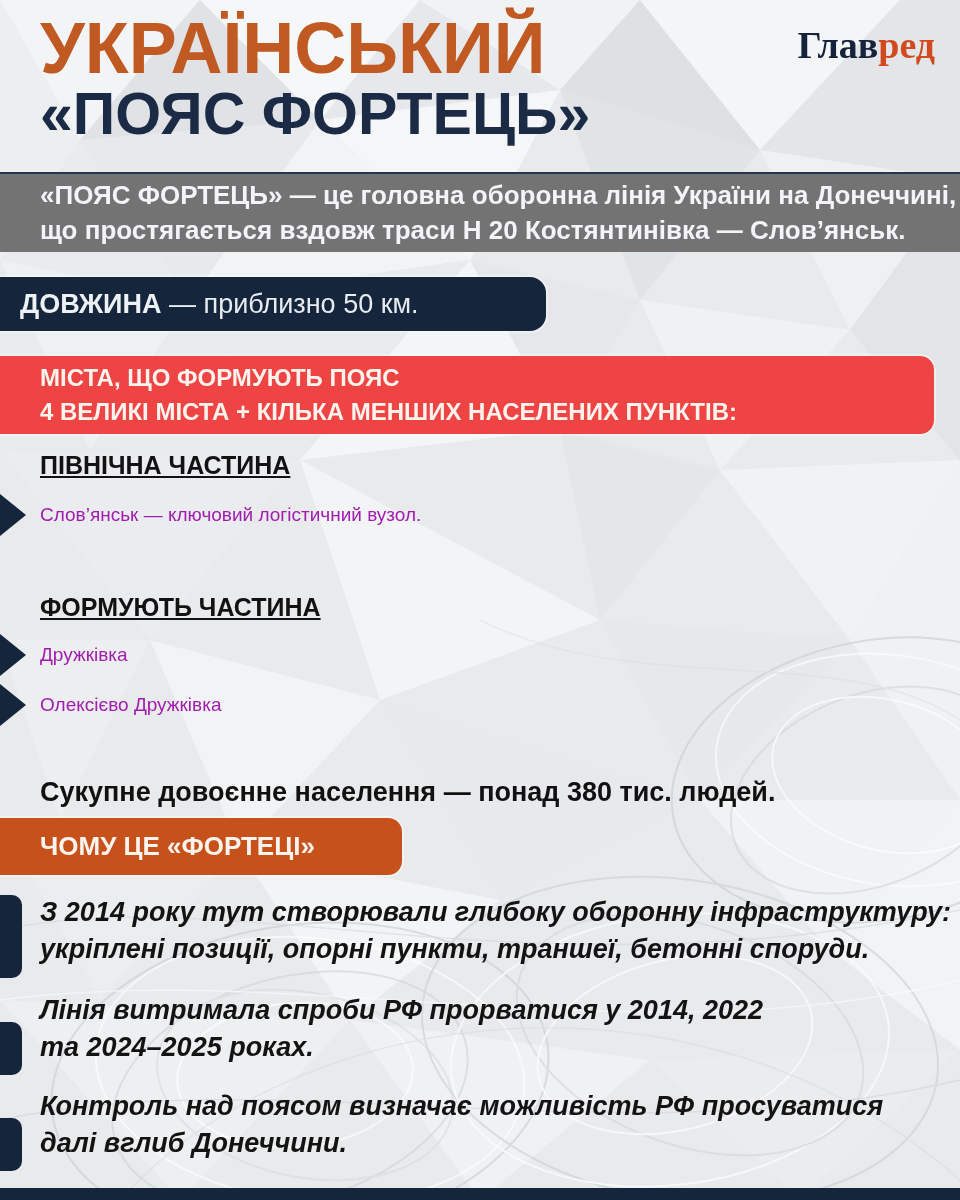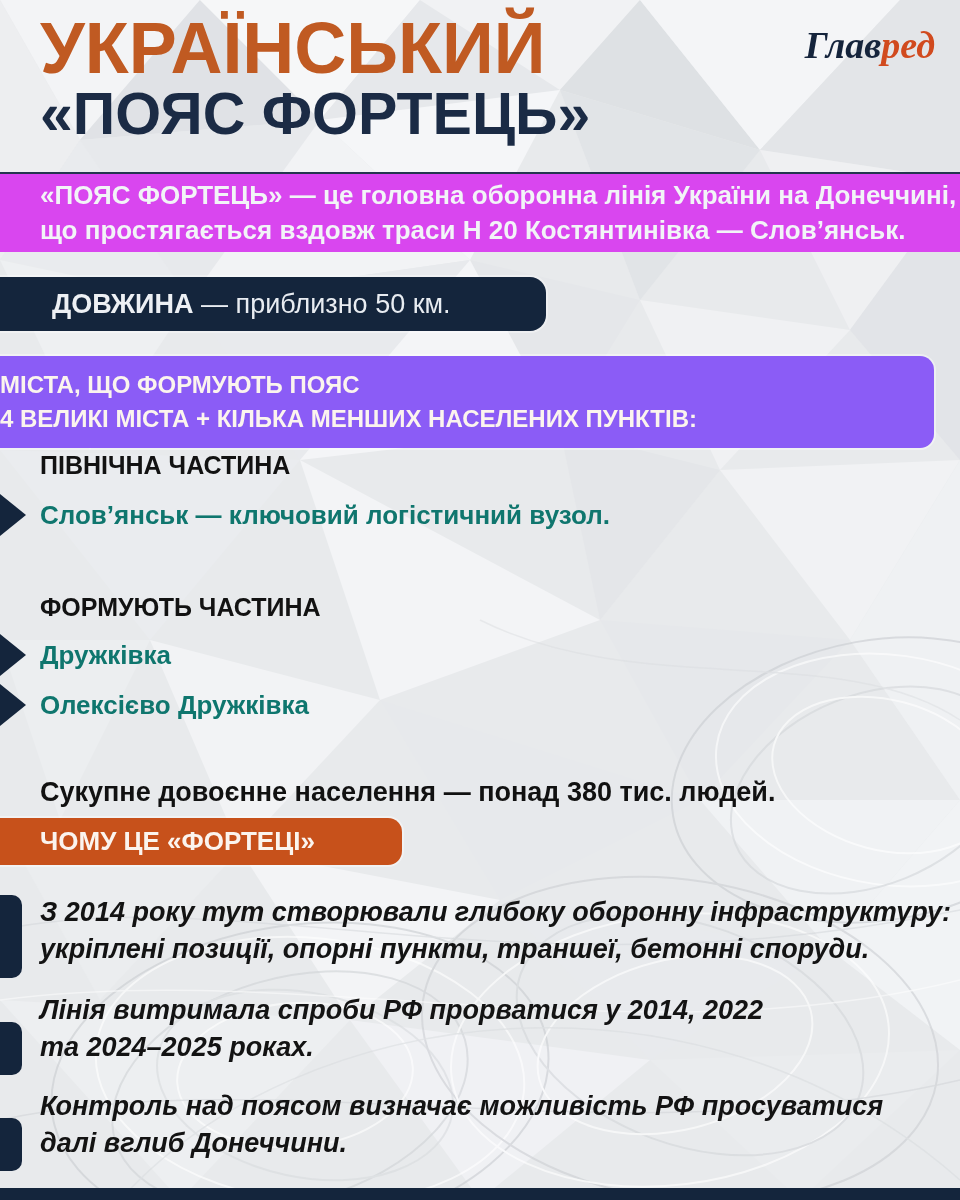--- a/index.html
+++ b/index.html
@@ -10,71 +10,71 @@
     overflow:hidden;
     background:#E8EAEC;
     font-family:"Liberation Sans","DejaVu Sans",sans-serif;
   }
   .bg{position:absolute;inset:0;z-index:0;}
   .layer{position:absolute;z-index:1;}
 
   
   .title1{left:40px;top:12px;font-size:72px;font-weight:bold;color:#C05A22;letter-spacing:0px;line-height:1;}
   .title2{left:40px;top:85px;font-size:59px;font-weight:bold;color:#1B2B45;line-height:1;}
-  .logo{right:25px;top:26px;font-family:"Liberation Serif","DejaVu Serif",serif;font-weight:bold;font-size:38px;line-height:1;font-style:italic;}
+  .logo{right:25px;top:26px;font-family:"Liberation Serif","DejaVu Serif",serif;font-weight:bold;font-size:38px;line-height:1;}
   .logo .lg1{color:#15243C;}
   .logo .lg2{color:#D14A1E;}
 
   
   .intro-band{
     left:0;top:172px;width:960px;height:80px;
-    background:#d946ef;border-top:2px solid #24364F;box-sizing:border-box;
+    background:#737373;border-top:2px solid #24364F;box-sizing:border-box;
     display:flex;flex-direction:column;justify-content:center;
     padding-left:40px;
   }
   .intro-band .line{color:#F2F4F7;font-size:26px;font-weight:bold;line-height:35px;white-space:nowrap;}
 
   
   .length-pill{
     left:0;top:277px;width:546px;height:54px;
     background:#14253C;border-radius:0 16px 16px 0;
-    display:flex;align-items:center;padding-left:52px;box-sizing:border-box;
+    display:flex;align-items:center;padding-left:20px;box-sizing:border-box;
     box-shadow:0 0 0 2px rgba(255,255,255,0.35);
   }
   .length-pill .lbl{color:#EDF0F4;font-size:27px;font-weight:bold;white-space:pre;}
   .length-pill .val{color:#E8ECF1;font-size:27px;font-weight:normal;white-space:pre;}
 
   
   .cities-band{
-    left:0;top:356px;width:934px;height:92px;
-    background:#8b5cf6;border-radius:0 14px 14px 0;
+    left:0;top:356px;width:934px;height:78px;
+    background:#ef4444;border-radius:0 14px 14px 0;
     display:flex;flex-direction:column;justify-content:center;
-    box-sizing:border-box;
+    padding-left:40px;box-sizing:border-box;
     box-shadow:0 0 0 2px rgba(255,255,255,0.4);
   }
   .cities-band .line{color:#FBF4EE;font-size:24px;font-weight:bold;line-height:34px;white-space:nowrap;}
 
-  .sec-heading{left:40px;font-size:25px;font-weight:bold;color:#121212;line-height:1.1;white-space:nowrap;}
+  .sec-heading{left:40px;font-size:25px;font-weight:bold;color:#121212;line-height:1.1;white-space:nowrap;text-decoration:underline;}
 
   .bullet-row{left:0;width:960px;height:42px;}
   .bullet-row .tri{
     position:absolute;left:0;top:0;width:26px;height:42px;
     background:#14253C;
     clip-path:polygon(0 0,100% 50%,0 100%);
   }
   .bullet-row .txt{
     position:absolute;left:40px;top:0;height:42px;line-height:42px;
-    font-size:26px;font-weight:bold;color:#0f766e;white-space:nowrap;
+    font-size:19px;font-weight:normal;color:#a21caf;white-space:nowrap;
   }
 
   .population{left:40px;top:777px;font-size:27px;font-weight:bold;color:#111;white-space:nowrap;}
 
   
   .why-pill{
-    left:0;top:818px;width:402px;height:47px;
+    left:0;top:818px;width:402px;height:57px;
     background:#C7511B;border-radius:0 14px 14px 0;
     display:flex;align-items:center;padding-left:40px;box-sizing:border-box;
     box-shadow:0 0 0 2px rgba(255,255,255,0.4);
   }
   .why-pill .txt{color:#FBF4EE;font-size:26px;font-weight:bold;white-space:nowrap;}
 
   .para{left:40px;font-size:27px;font-weight:bold;color:#131313;line-height:37px;font-style:italic;}
   .para div{white-space:nowrap;}
   .marker{
     left:0;width:22px;background:#14253C;border-radius:0 10px 10px 0;

